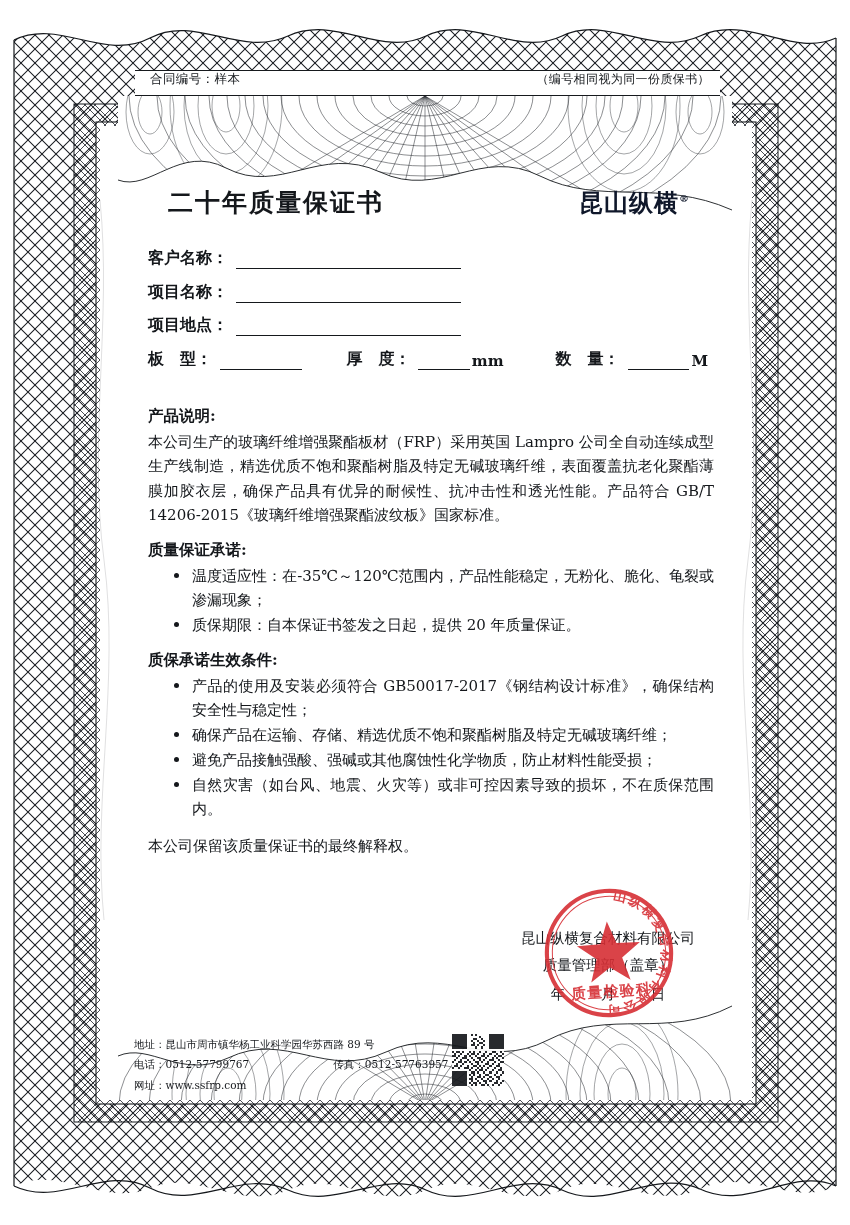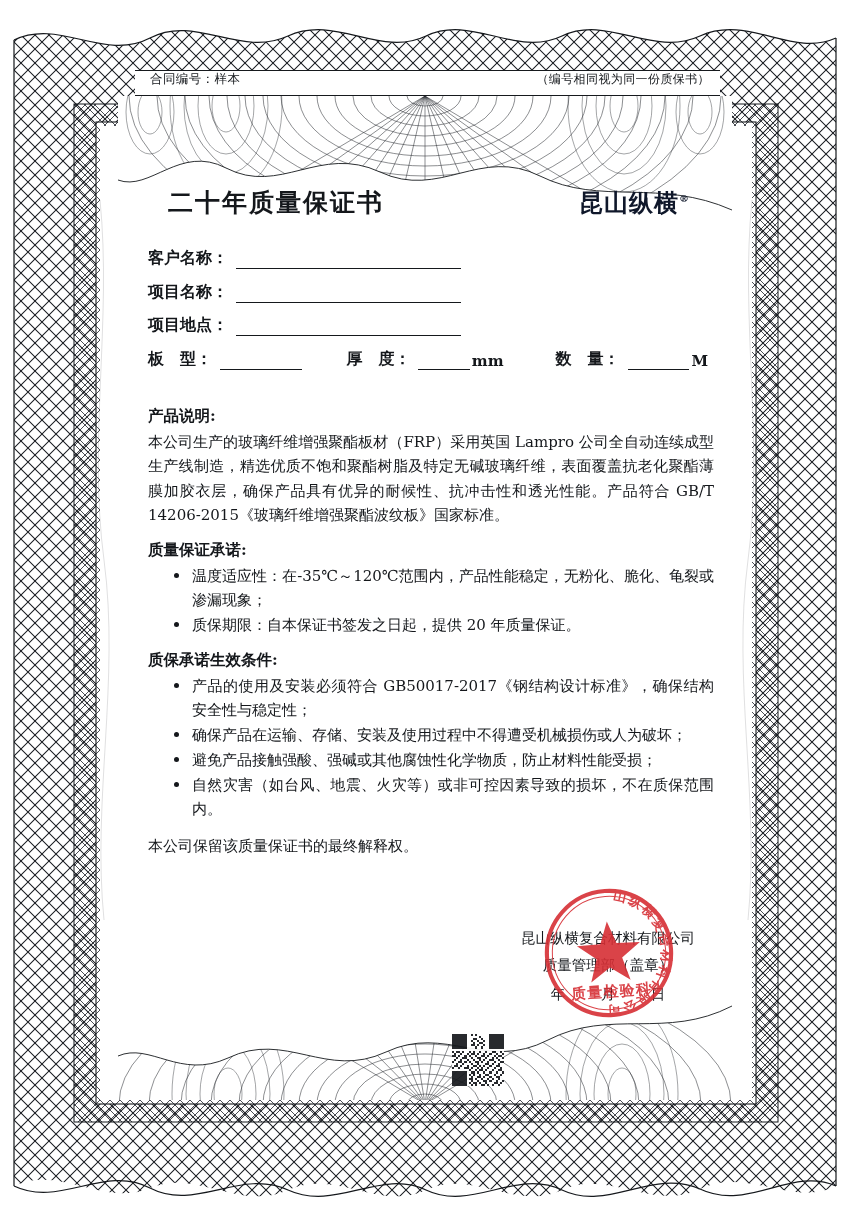--- a/index.html
+++ b/index.html
@@ -376,21 +376,21 @@
       <ul class="bl">
         <li>温度适应性：在-35℃～120℃范围内，产品性能稳定，无粉化、脆化、龟裂或渗漏现象；</li>
         <li>质保期限：自本保证书签发之日起，提供 20 年质量保证。</li>
       </ul>
     </div>
 
     <div class="sec">
       <div class="sec-head">质保承诺生效条件:</div>
       <ul class="bl">
         <li>产品的使用及安装必须符合 GB50017-2017《钢结构设计标准》，确保结构安全性与稳定性；</li>
-        <li>确保产品在运输、存储、安装及使用过程中不得遭受机械损伤或人为破坏；</li>
+        <li>确保产品在运输、存储、精选优质不饱和聚酯树脂及特定无碱玻璃纤维；</li>
         <li>避免产品接触强酸、强碱或其他腐蚀性化学物质，防止材料性能受损；</li>
         <li>自然灾害（如台风、地震、火灾等）或非可控因素导致的损坏，不在质保范围内。</li>
       </ul>
     </div>
 
     <div class="closing">本公司保留该质量保证书的最终解释权。</div>
   </div>
 
   <div class="sign">
     <div class="l1">昆山纵横复合材料有限公司</div>
@@ -413,20 +413,36 @@
       <polygon points="70,38 78.2,60.5 102,61 83,75.4 90,98.5 70,84.8 50,98.5 57,75.4 38,61 61.8,60.5" fill="#d62f35"></polygon>
 
       <text font-size="13.2" font-weight="bold" fill="#d62f35" font-family="'DejaVu Serif','Liberation Serif',serif" letter-spacing="2.2">
         <textPath href="#ringpath" startOffset="25%" text-anchor="middle">昆山纵横复合材料有限公司</textPath>
       </text>
 
       <text x="70" y="114" text-anchor="middle" font-size="15" font-weight="bold" fill="#d62f35" font-family="'DejaVu Serif','Liberation Serif',serif" letter-spacing="1.5">质量检验科</text>
     </svg>
   </div>
 
+  <div class="footer">
+    <div class="fr">
+      <span>地址：</span>
+        <span>昆山市周市镇华杨工业科学园华苏西路 89 号</span>
+    </div>
+    <div class="fr">
+      <span>电话：</span>
+        <span>0512-57799767</span>
+      <span class="c2">传真：</span>
+        <span>0512-57763957</span>
+    </div>
+    <div class="fr">
+      <span>网址：</span>
+        <span>www.ssfrp.com</span>
+    </div>
+  </div>
 
   <div class="qr">
     <svg viewBox="0 0 25 25" width="52" height="52" xmlns="http://www.w3.org/2000/svg" shape-rendering="crispEdges">
       <rect width="25" height="25" fill="#fff"></rect>
       <g fill="#16191d">
         <path d="M0,0h7v7h-7z M1,1h5v5h-5z M2,2h3v3h-3z"></path>
         <path d="M18,0h7v7h-7z M19,1h5v5h-5z M20,2h3v3h-3z"></path>
         <path d="M0,18h7v7h-7z M1,19h5v5h-5z M2,20h3v3h-3z"></path>
         <rect x="9" y="0" width="1" height="1"></rect>
           <rect x="11" y="0" width="1" height="1"></rect>

